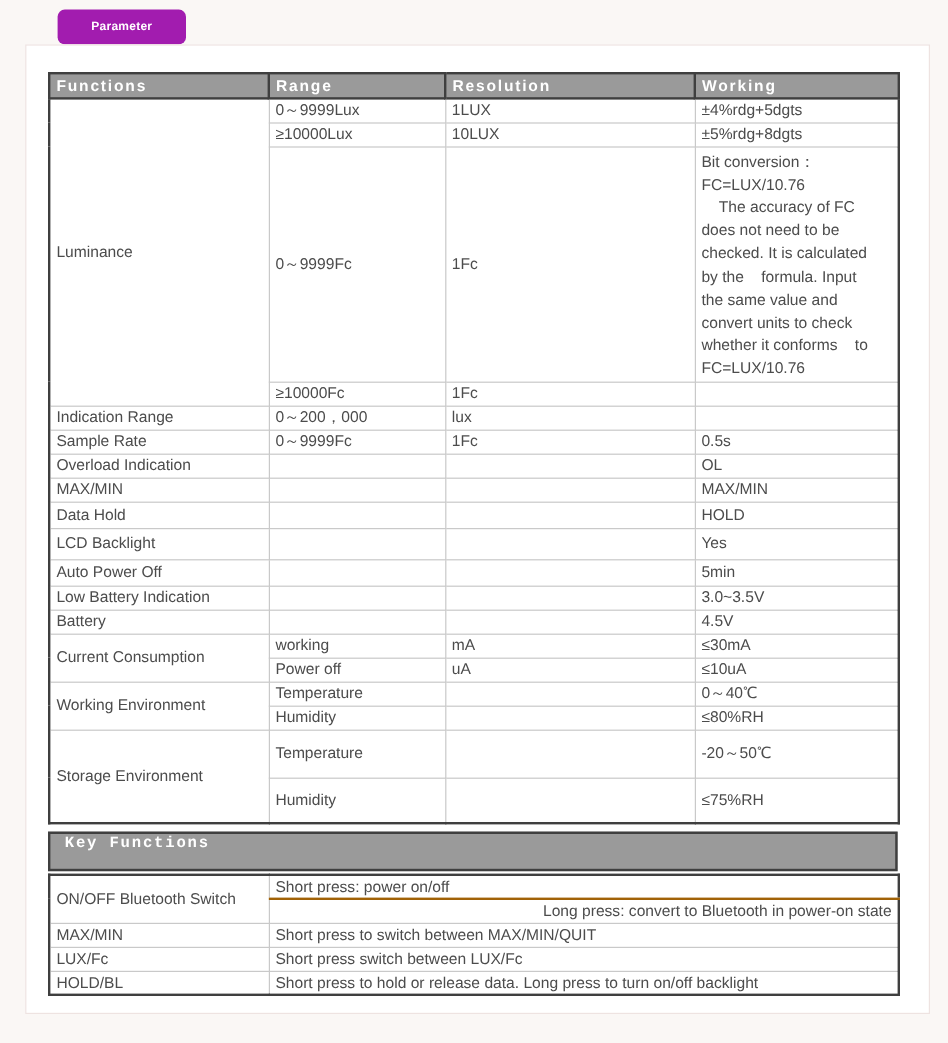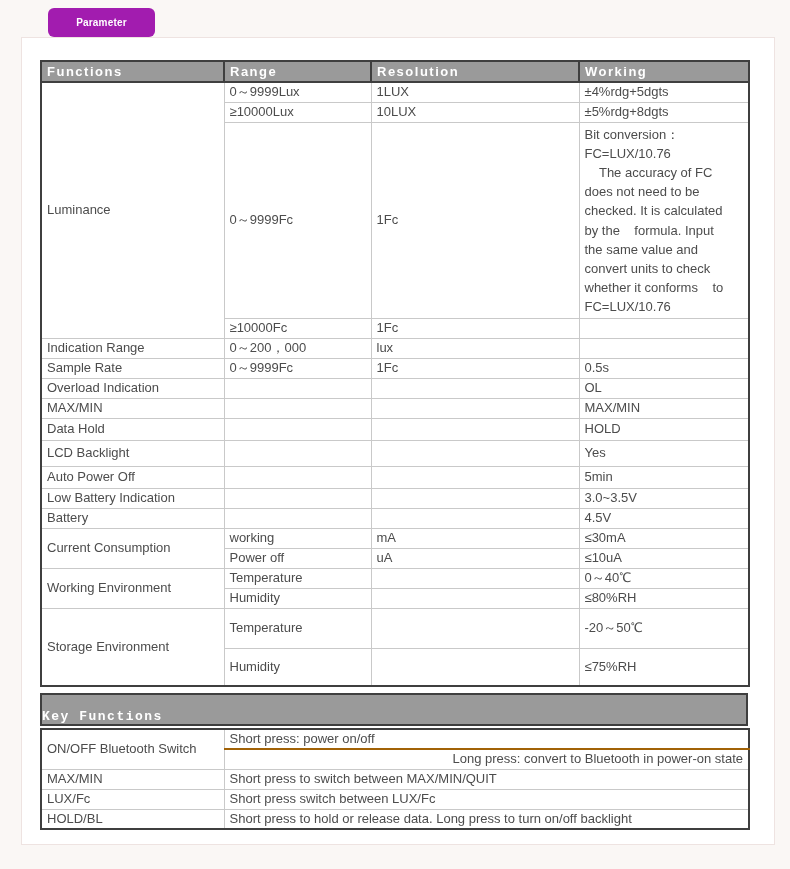--- a/index.html
+++ b/index.html
@@ -51,22 +51,22 @@
   tr.rfc  td { height:190px; }
   td.acc-pre {
     vertical-align:top;
     white-space:pre-wrap;
     line-height:19.2px;
     padding-top:2px;
   }
   .keybar {
     width:708px; height:33px; margin-top:6px;
     background:#9a9a9a; border:2px solid #3f3f3f;
-    display:flex; align-items:flex-end;
-    color:#ffffff; padding-left:0;
+    display:flex; align-items:flex-start;
+    color:#ffffff; padding-left:12px;
     font-family:"Liberation Mono","DejaVu Sans Mono",monospace;
     font-weight:bold; font-size:13px; letter-spacing:1.5px;
   }
   table.keyfn { margin-top:2px; }
   table.keyfn td { height:20px; }
   td.sub-top { border-bottom:1px solid #22c55e; height:21px; }
   td.sub-bottom { border-top:2px solid #a16207; height:21px;text-align:right; }
 </style>
 </head>
 <body>

